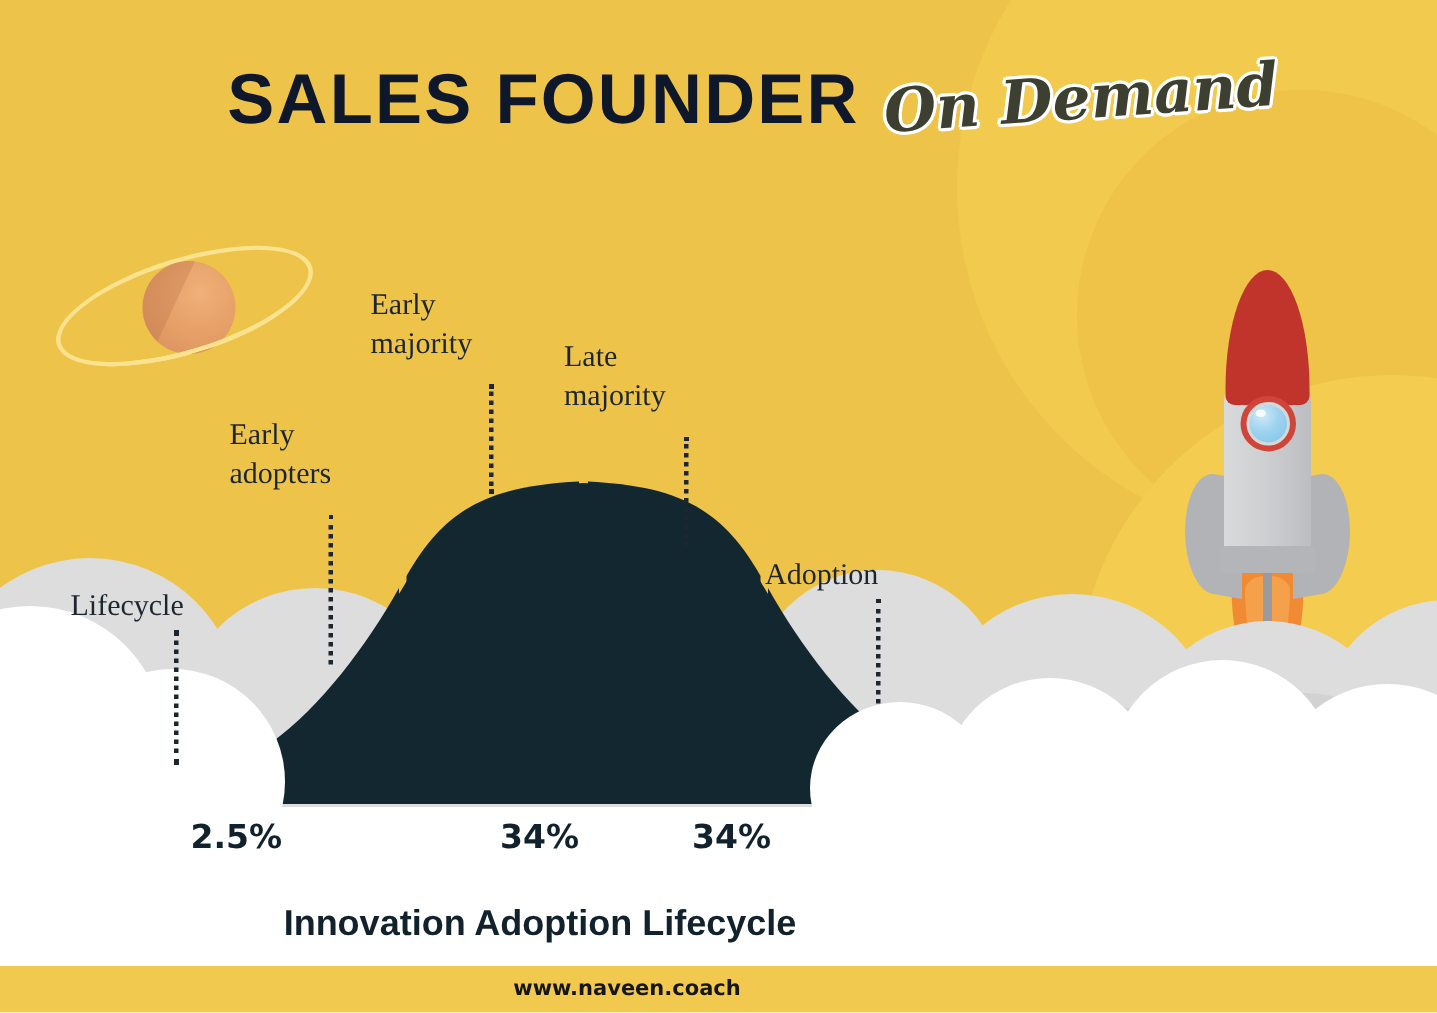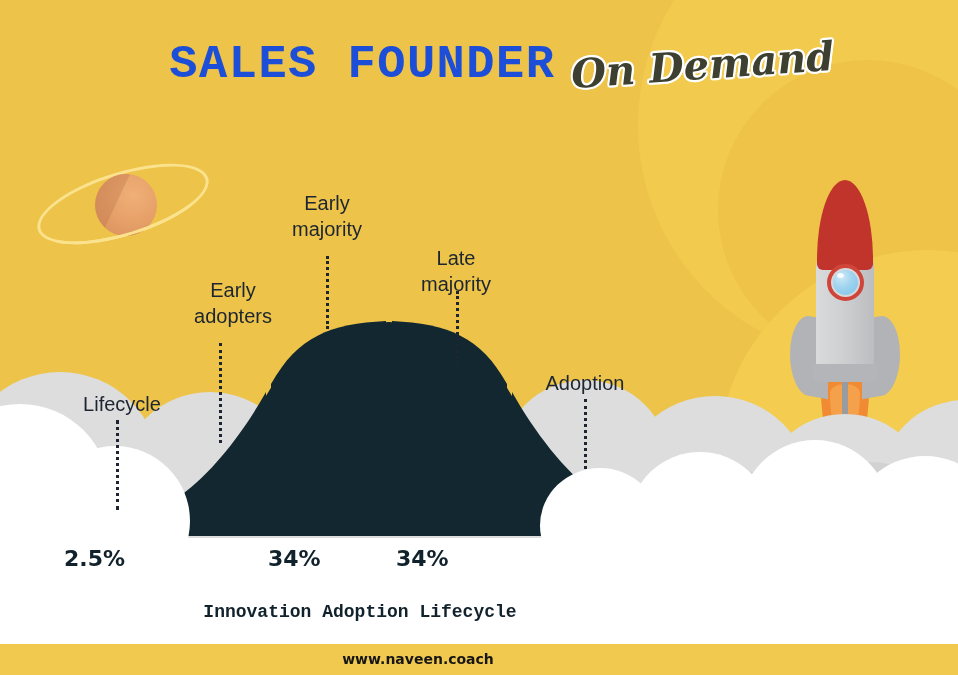--- a/index.html
+++ b/index.html
@@ -136,25 +136,25 @@
   .chart{position:absolute;left:0;top:0;width:958px;height:636px;}
   .chart svg{position:absolute;left:0;top:0;}
 
   
   .title{
     position:absolute;left:0;top:38px;width:958px;text-align:center;
     pointer-events:none;
   }
   .title-main{
     display:inline-block;
-    font-family:Liberation Mono, monospace;
+    font-family:Liberation Sans, sans-serif;
     font-weight:bold;
     font-size:47px;
     letter-spacing:1.5px;
-    color:#1d4ed8;
+    color:#0f172a;
     vertical-align:middle;
     margin-left:46px;
   }
   .title-script{
     display:inline-block;
     font-family:"DejaVu Serif", serif;
     font-style:italic;
     font-weight:bold;
     font-size:40px;
     color:#3d4030;
@@ -162,46 +162,45 @@
     vertical-align:middle;
     transform:rotate(-4deg);
     text-shadow:
       -1.6px -1.6px 0 #fff,  1.6px -1.6px 0 #fff,
       -1.6px  1.6px 0 #fff,  1.6px  1.6px 0 #fff,
       -2.2px 0 0 #fff, 2.2px 0 0 #fff, 0 -2.2px 0 #fff, 0 2.2px 0 #fff;
   }
 
   .seg-label{
     position:absolute;
-    font-family:Liberation Sans, sans-serif;
+    font-family:Liberation Serif, serif;
     font-size:20px;
     color:#1d2630;
-    text-align:center;
     line-height:1.28;
     white-space:pre-line;
   }
 
   .leader{
     position:absolute;width:0;
     border-left:3px dotted #1d2630;
   }
 
   .pct{
     position:absolute;
     font-family:"DejaVu Sans", sans-serif;
     font-weight:bold;
     font-size:22px;
     color:#11222c;
-    text-align:left;
+    text-align:right;
   }
 
   .axis-title{
     position:absolute;left:0;top:602px;width:720px;text-align:center;
-    font-family:Liberation Mono, monospace;
-    font-weight:bold;font-size:18px;color:#11222c;
+    font-family:Liberation Sans, sans-serif;
+    font-weight:bold;font-size:24px;color:#11222c;
   }
 
   .footer{
     position:absolute;left:0;top:644px;width:958px;height:31px;
     background:#f2c94f;
   }
   .footer-text{
     position:absolute;left:0;top:651px;width:836px;text-align:center;
     font-family:"DejaVu Sans", sans-serif;
     font-weight:bold;font-size:14px;color:#161616;
@@ -328,21 +327,21 @@
   <div class="leader" style="left:116px;top:420px;height:90px;"></div>
 
   <div class="seg-label" style="left:153px;top:278px;width:160px;">Early
 adopters</div>
   <div class="leader" style="left:219px;top:343px;height:100px;"></div>
 
   <div class="seg-label" style="left:247px;top:191px;width:160px;">Early
 majority</div>
   <div class="leader" style="left:326px;top:256px;height:73px;"></div>
 
-  <div class="seg-label" style="left:376px;top:226px;width:160px;margin-top:20px;">Late
+  <div class="seg-label" style="left:376px;top:226px;width:160px;">Late
 majority</div>
   <div class="leader" style="left:456px;top:291px;height:73px;"></div>
 
   <div class="seg-label" style="left:510px;top:371px;width:150px;">Adoption</div>
   <div class="leader" style="left:584px;top:399px;height:70px;"></div>
 
   <div class="pct" style="left:64px;top:546px;width:124px;">2.5%</div>
   <div class="pct" style="left:268px;top:546px;width:118px;">34%</div>
   <div class="pct" style="left:396px;top:546px;width:118px;">34%</div>
 

